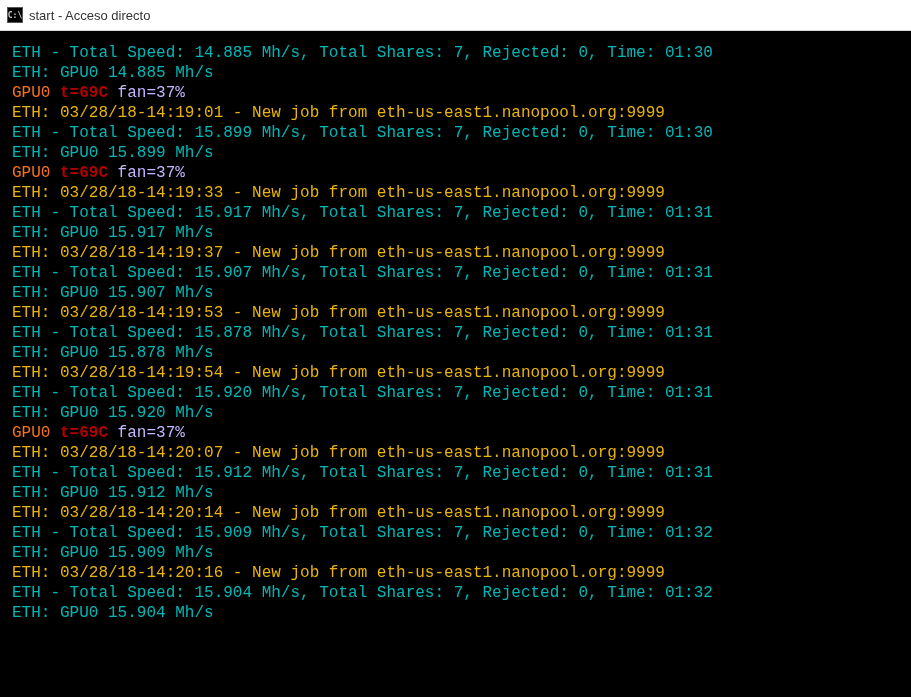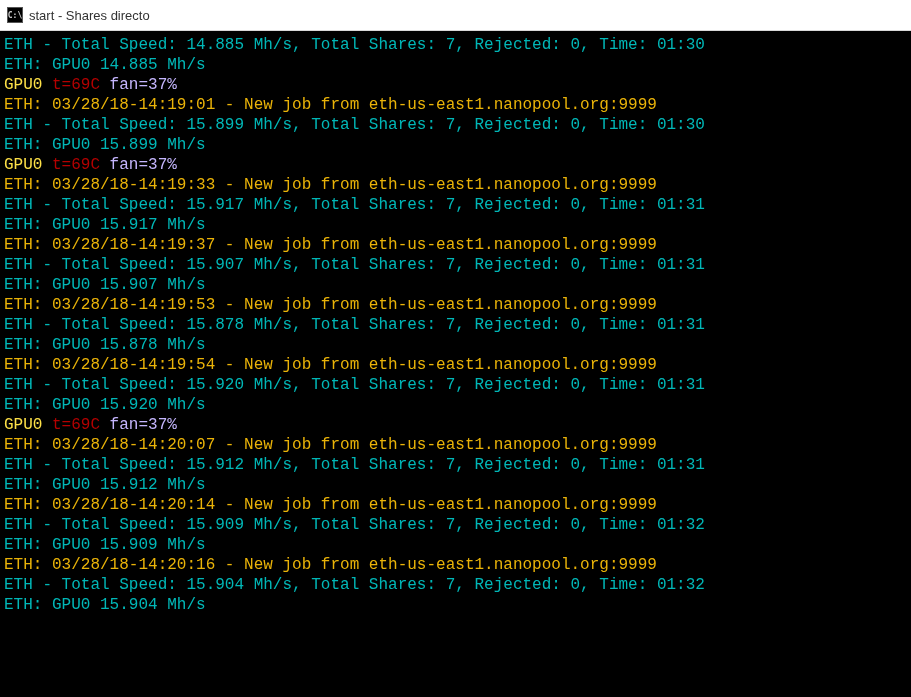--- a/index.html
+++ b/index.html
@@ -34,32 +34,32 @@
       font-weight: bold;
       border: 1px solid #555;
     }
     .terminal {
       background: #000;
       width: 100%;
       height: calc(100% - 31px);
       font-family: Consolas, 'Courier New', monospace;
       font-size: 16px;
       line-height: 20px;
-      padding: 4px;
+      padding: 12px;
       white-space: pre;
       overflow: hidden;
     }
     .line { display: block; }
     .c-teal { color: #00b7b7; }
     .c-white { color: #eab308; }
-    .c-magenta { color: #fde047; margin-top: 48px; }
-    .c-red { color: #b30000; }
+    .c-magenta { color: #f97316; margin-top: 48px; }
+    .c-red { color: #b30000; font-weight: bold; }
     .c-green { color: #c4b5fd; }
   </style>
 </head>
 <body>
 
 <div class="titlebar">
   <span class="titlebar-icon">C:\</span>
-  <span>start - Shares directo</span>
+  <span>start - Acceso directo</span>
 </div>
 
 <div class="terminal" id="terminal"><span class="line"><span class="c-teal">ETH - Total Speed: 14.885 Mh/s, Total Shares: 7, Rejected: 0, Time: 01:30</span></span><span class="line"><span class="c-teal">ETH: GPU0 14.885 Mh/s</span></span><span class="line"><span class="c-magenta">GPU0</span><span class="c-red"> t=69C</span><span class="c-green"> fan=37%</span></span><span class="line"><span class="c-white">ETH: 03/28/18-14:19:01 - New job from eth-us-east1.nanopool.org:9999</span></span><span class="line"><span class="c-teal">ETH - Total Speed: 15.899 Mh/s, Total Shares: 7, Rejected: 0, Time: 01:30</span></span><span class="line"><span class="c-teal">ETH: GPU0 15.899 Mh/s</span></span><span class="line"><span class="c-magenta">GPU0</span><span class="c-red"> t=69C</span><span class="c-green"> fan=37%</span></span><span class="line"><span class="c-white">ETH: 03/28/18-14:19:33 - New job from eth-us-east1.nanopool.org:9999</span></span><span class="line"><span class="c-teal">ETH - Total Speed: 15.917 Mh/s, Total Shares: 7, Rejected: 0, Time: 01:31</span></span><span class="line"><span class="c-teal">ETH: GPU0 15.917 Mh/s</span></span><span class="line"><span class="c-white">ETH: 03/28/18-14:19:37 - New job from eth-us-east1.nanopool.org:9999</span></span><span class="line"><span class="c-teal">ETH - Total Speed: 15.907 Mh/s, Total Shares: 7, Rejected: 0, Time: 01:31</span></span><span class="line"><span class="c-teal">ETH: GPU0 15.907 Mh/s</span></span><span class="line"><span class="c-white">ETH: 03/28/18-14:19:53 - New job from eth-us-east1.nanopool.org:9999</span></span><span class="line"><span class="c-teal">ETH - Total Speed: 15.878 Mh/s, Total Shares: 7, Rejected: 0, Time: 01:31</span></span><span class="line"><span class="c-teal">ETH: GPU0 15.878 Mh/s</span></span><span class="line"><span class="c-white">ETH: 03/28/18-14:19:54 - New job from eth-us-east1.nanopool.org:9999</span></span><span class="line"><span class="c-teal">ETH - Total Speed: 15.920 Mh/s, Total Shares: 7, Rejected: 0, Time: 01:31</span></span><span class="line"><span class="c-teal">ETH: GPU0 15.920 Mh/s</span></span><span class="line"><span class="c-magenta">GPU0</span><span class="c-red"> t=69C</span><span class="c-green"> fan=37%</span></span><span class="line"><span class="c-white">ETH: 03/28/18-14:20:07 - New job from eth-us-east1.nanopool.org:9999</span></span><span class="line"><span class="c-teal">ETH - Total Speed: 15.912 Mh/s, Total Shares: 7, Rejected: 0, Time: 01:31</span></span><span class="line"><span class="c-teal">ETH: GPU0 15.912 Mh/s</span></span><span class="line"><span class="c-white">ETH: 03/28/18-14:20:14 - New job from eth-us-east1.nanopool.org:9999</span></span><span class="line"><span class="c-teal">ETH - Total Speed: 15.909 Mh/s, Total Shares: 7, Rejected: 0, Time: 01:32</span></span><span class="line"><span class="c-teal">ETH: GPU0 15.909 Mh/s</span></span><span class="line"><span class="c-white">ETH: 03/28/18-14:20:16 - New job from eth-us-east1.nanopool.org:9999</span></span><span class="line"><span class="c-teal">ETH - Total Speed: 15.904 Mh/s, Total Shares: 7, Rejected: 0, Time: 01:32</span></span><span class="line"><span class="c-teal">ETH: GPU0 15.904 Mh/s</span></span></div>
 
 </body></html>

